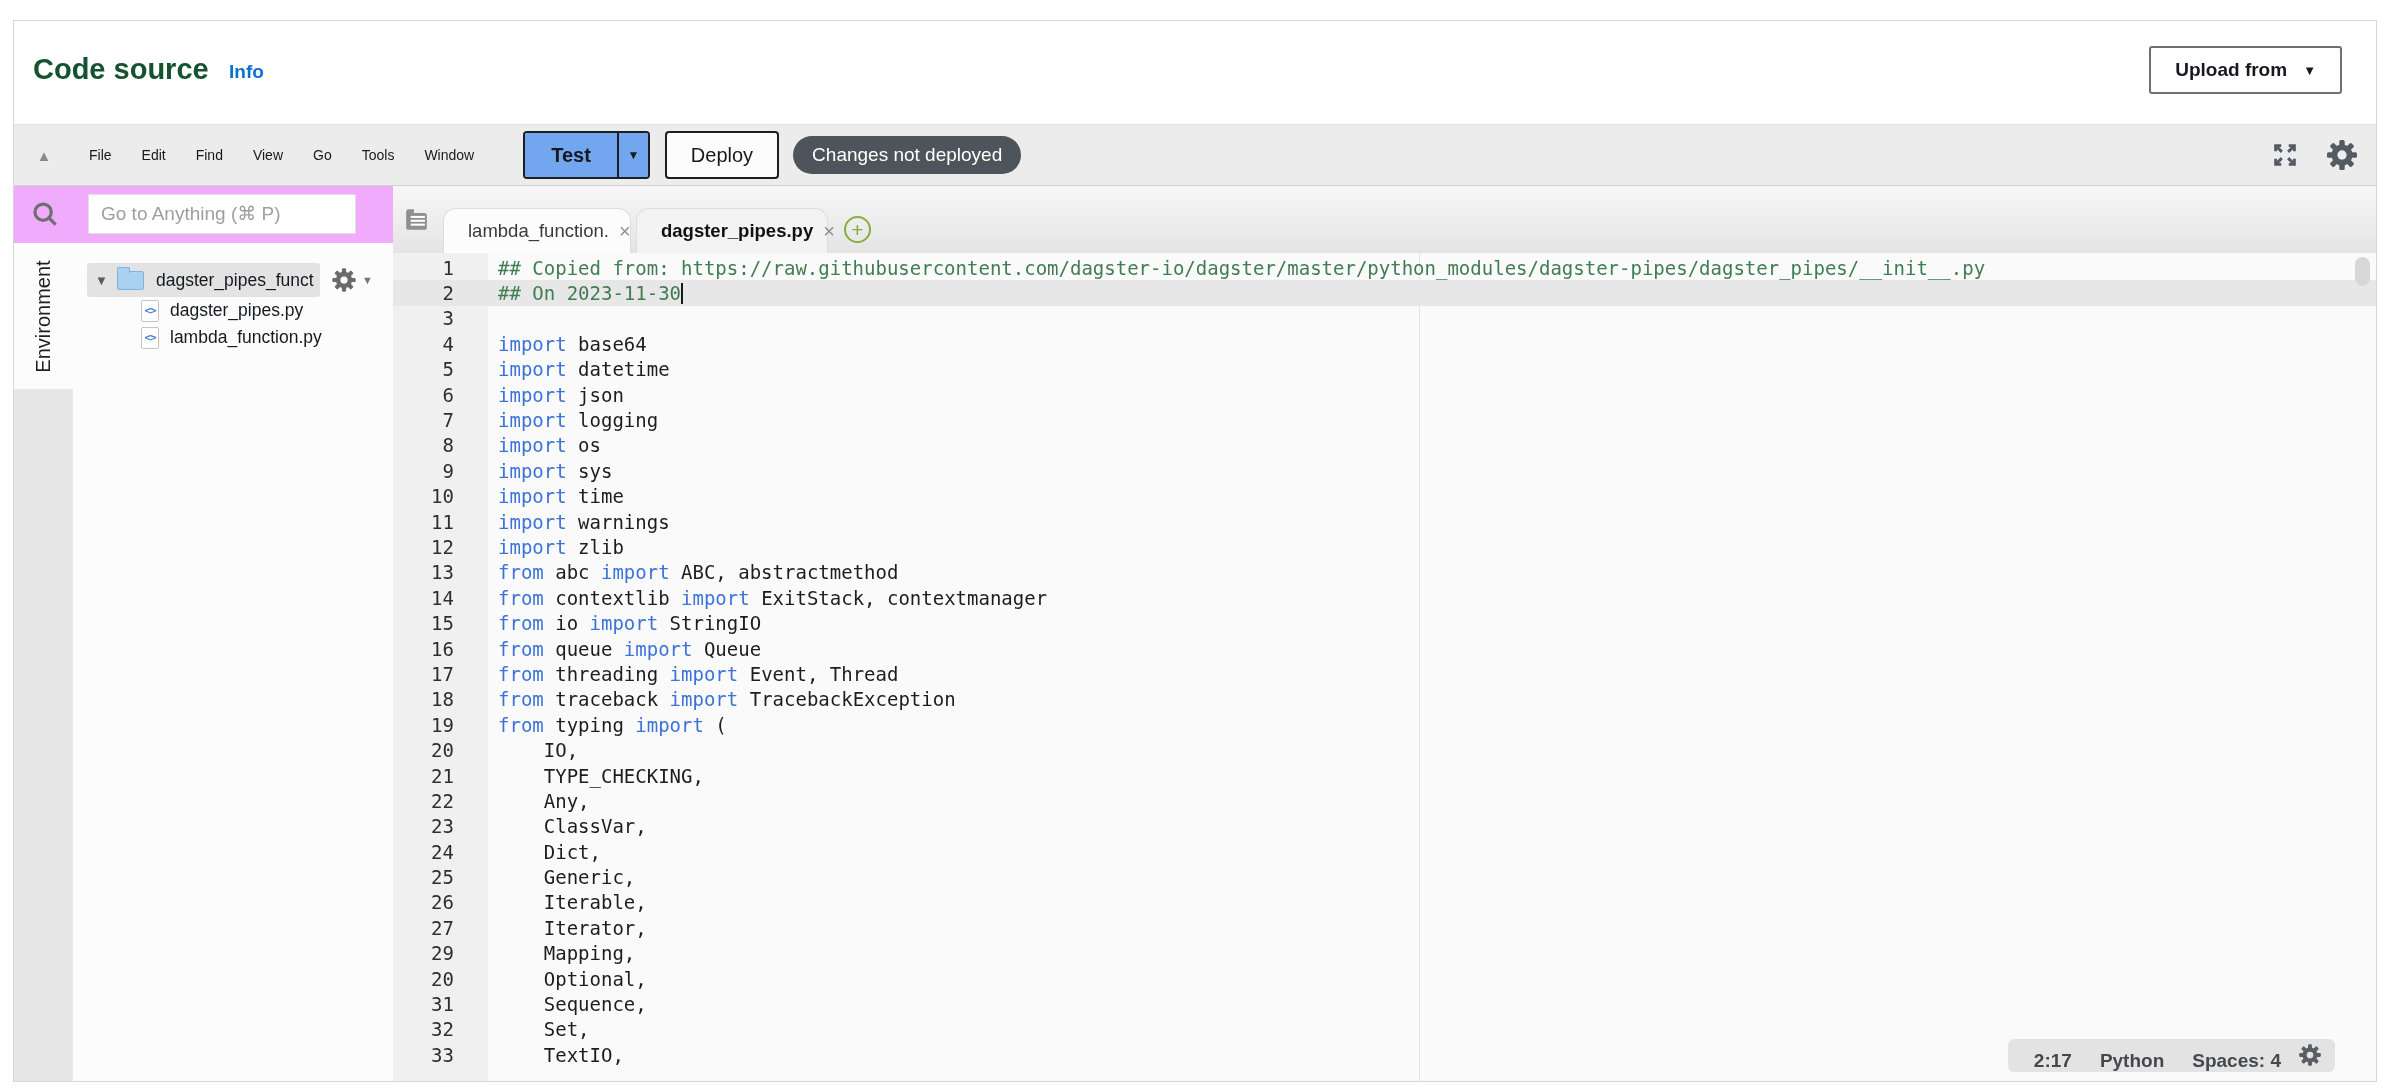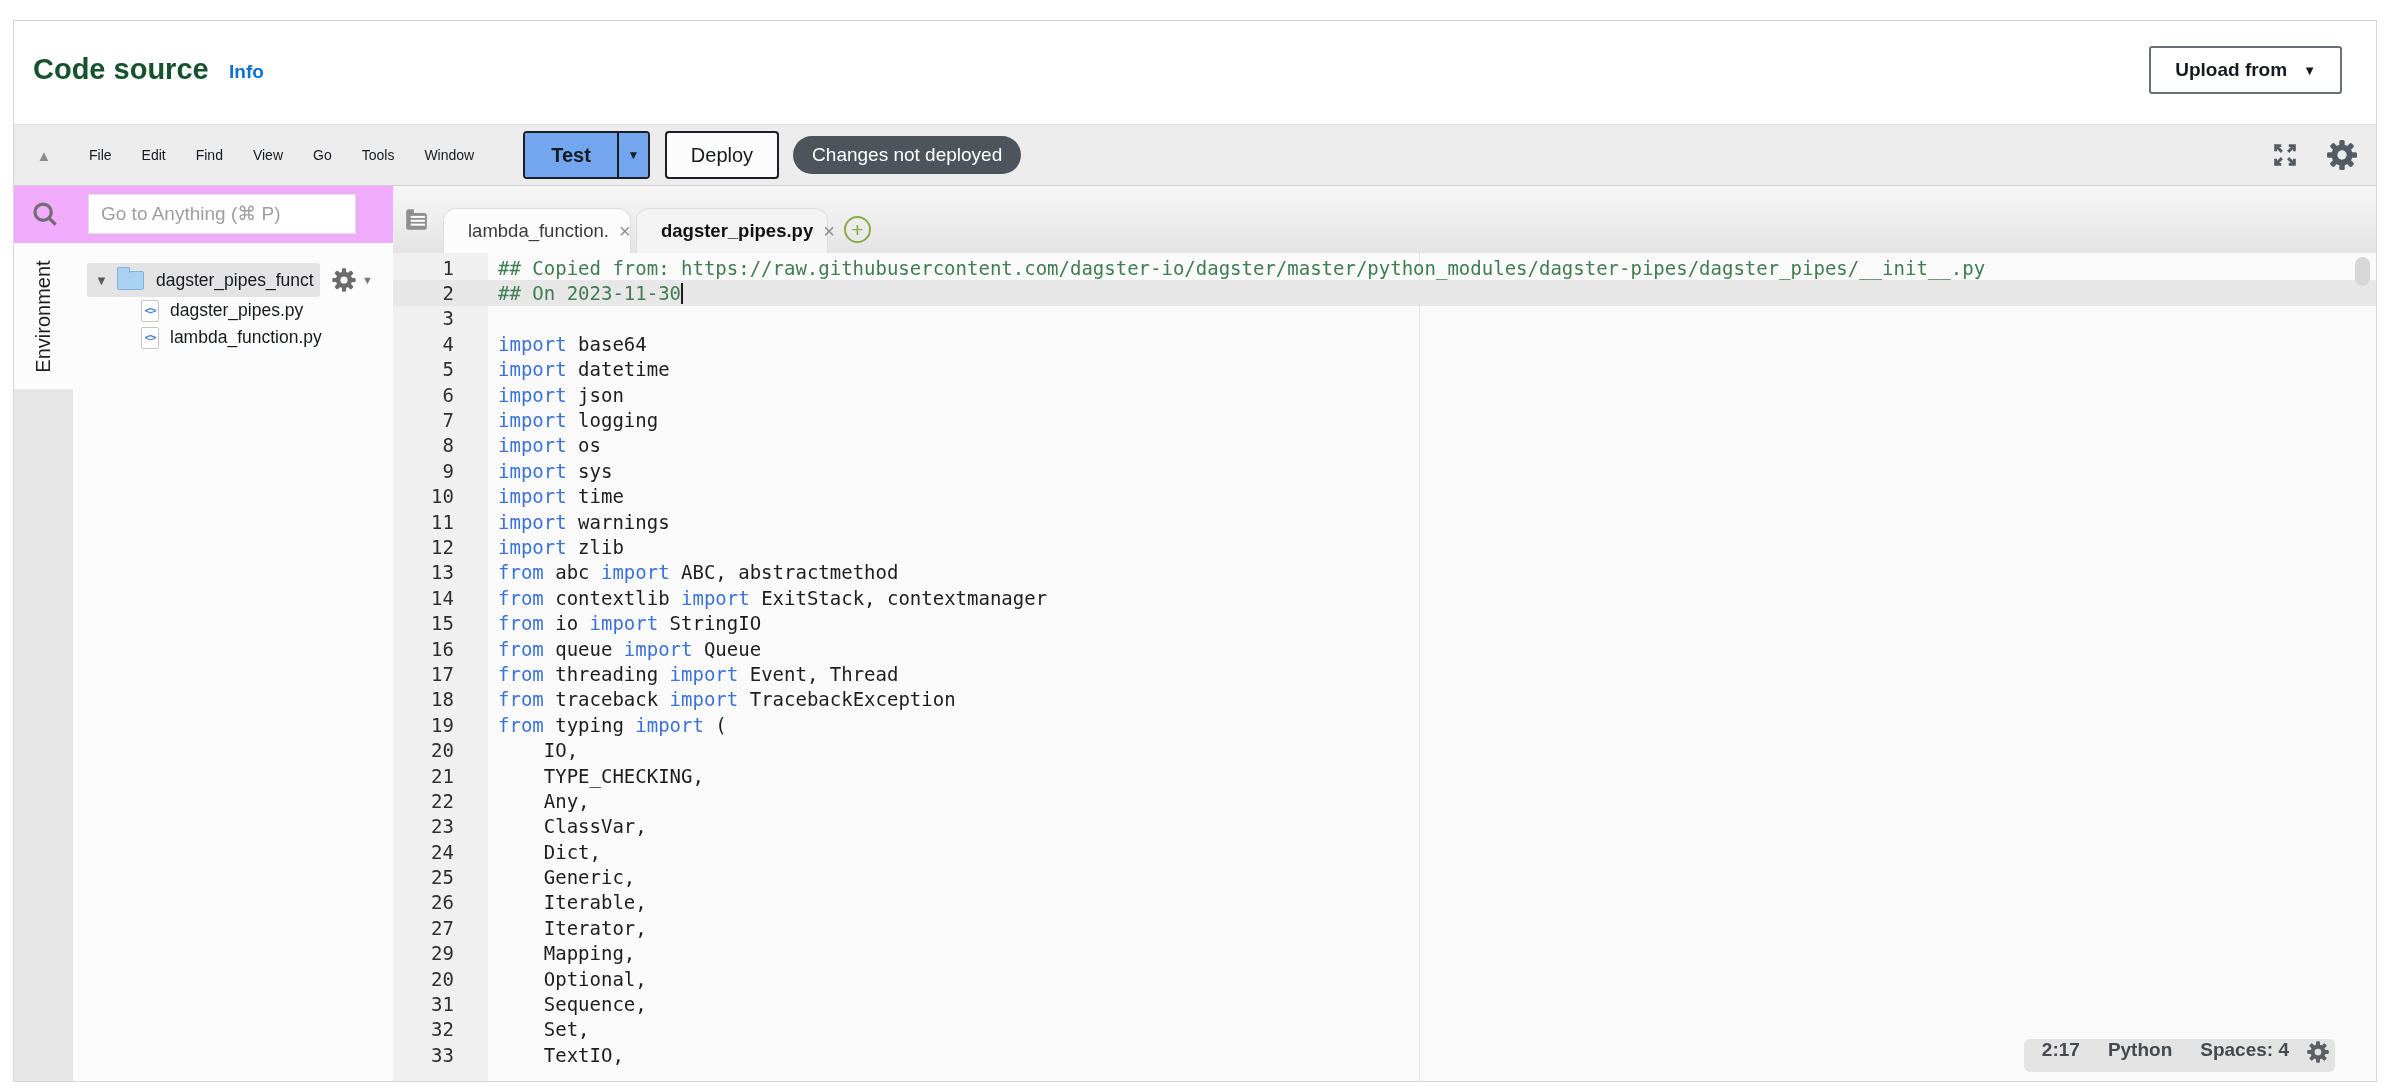--- a/index.html
+++ b/index.html
@@ -99,21 +99,21 @@
        font-size:19px; white-space:pre; }
   .cl.active{ background:#e7e7e7; }
   .lnum{ width:95px; flex:none; text-align:right; padding-right:34px; color:#2e2e2e; }
   .ltext{ padding-left:10px; color:var(--plain); }
   .tk-c{ color:var(--comment); }
   .tk-k{ color:var(--keyword); }
   .cursor{ display:inline-block; width:2px; height:21px; background:#1a1a1a; vertical-align:-4px; }
   .vscroll{ position:absolute; right:6px; top:4px; width:15px; height:29px; background:#d7d7d7; border-radius:8px; }
 
   .statuswidget{ position:absolute; right:41px; bottom:9px; height:33px; background:rgba(226,226,226,.95);
-     border-radius:6px; display:flex; align-items:flex-start; gap:0; padding:0 4px; z-index:10; }
+     border-radius:6px; display:flex; align-items:flex-end; gap:0; padding:0 12px; z-index:10; }
   .statuswidget .sitem{ font-size:19px; font-weight:bold; color:#45494e; padding:0 14px; cursor:pointer; }
   .statuswidget .gear{ margin-left:2px; cursor:pointer; }
 </style>
 </head>
 <body>
 
 <div class="card">
 
   <div class="hdr">
     <div class="hdr-title">Code source</div>

